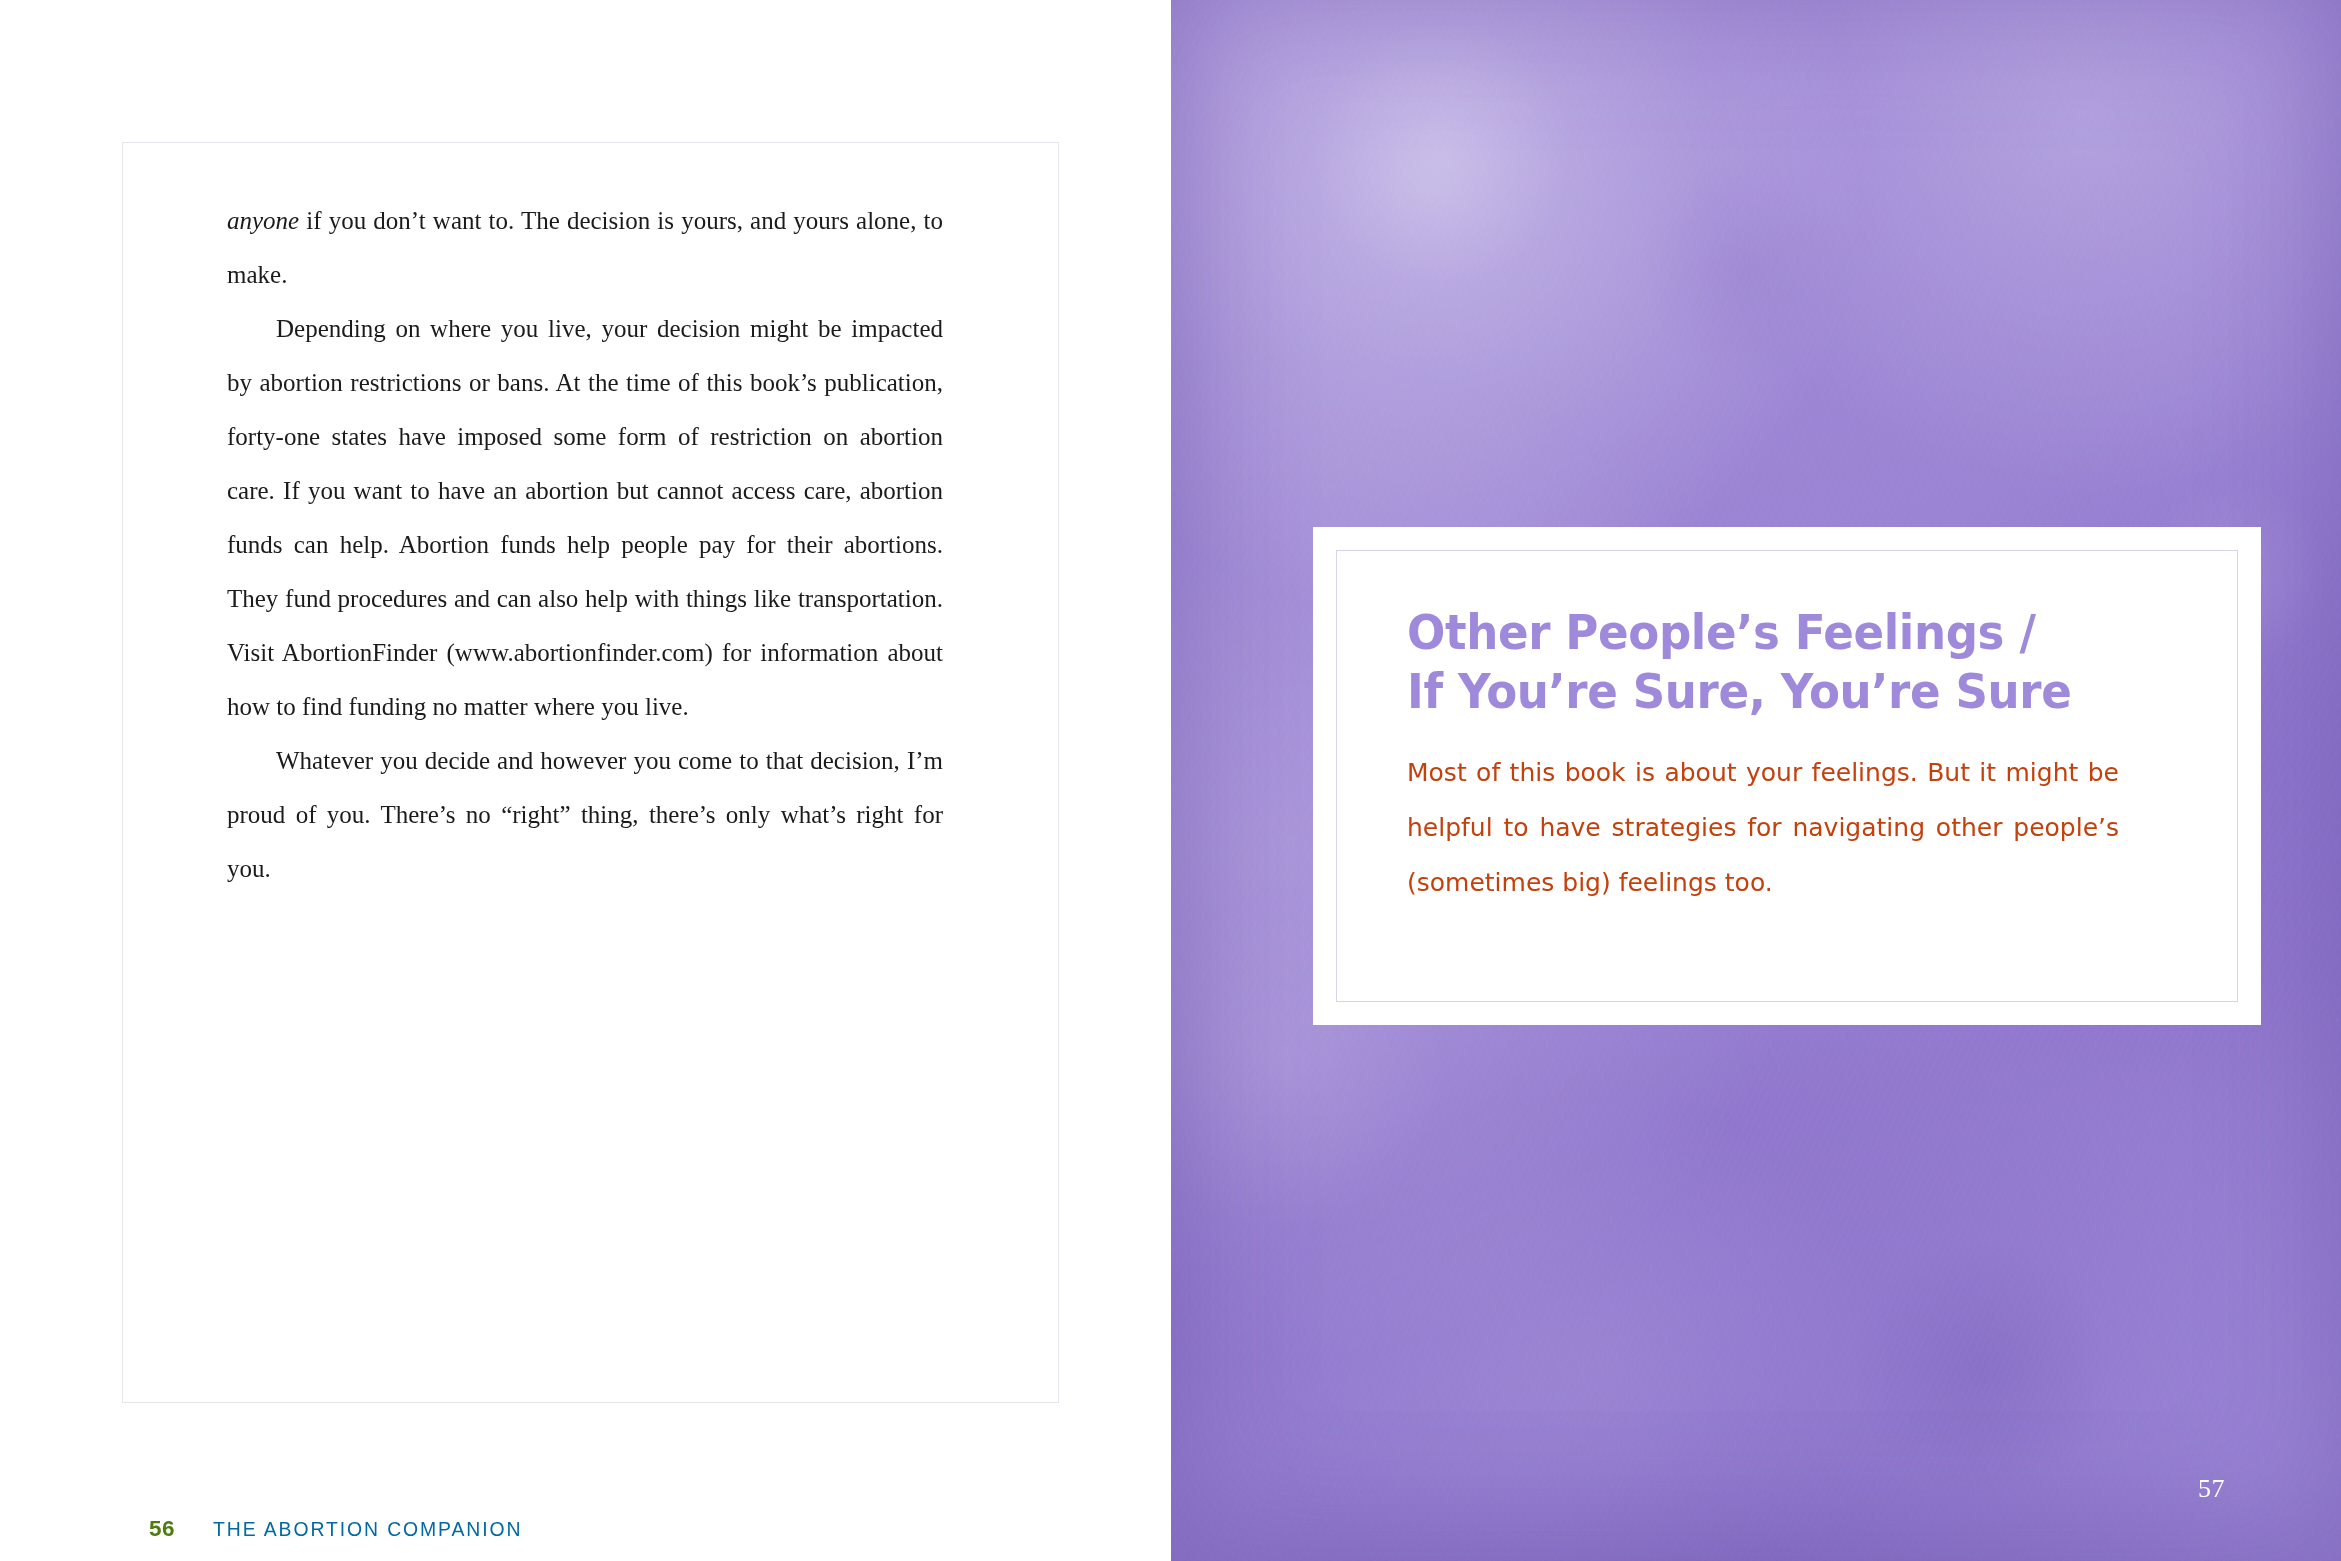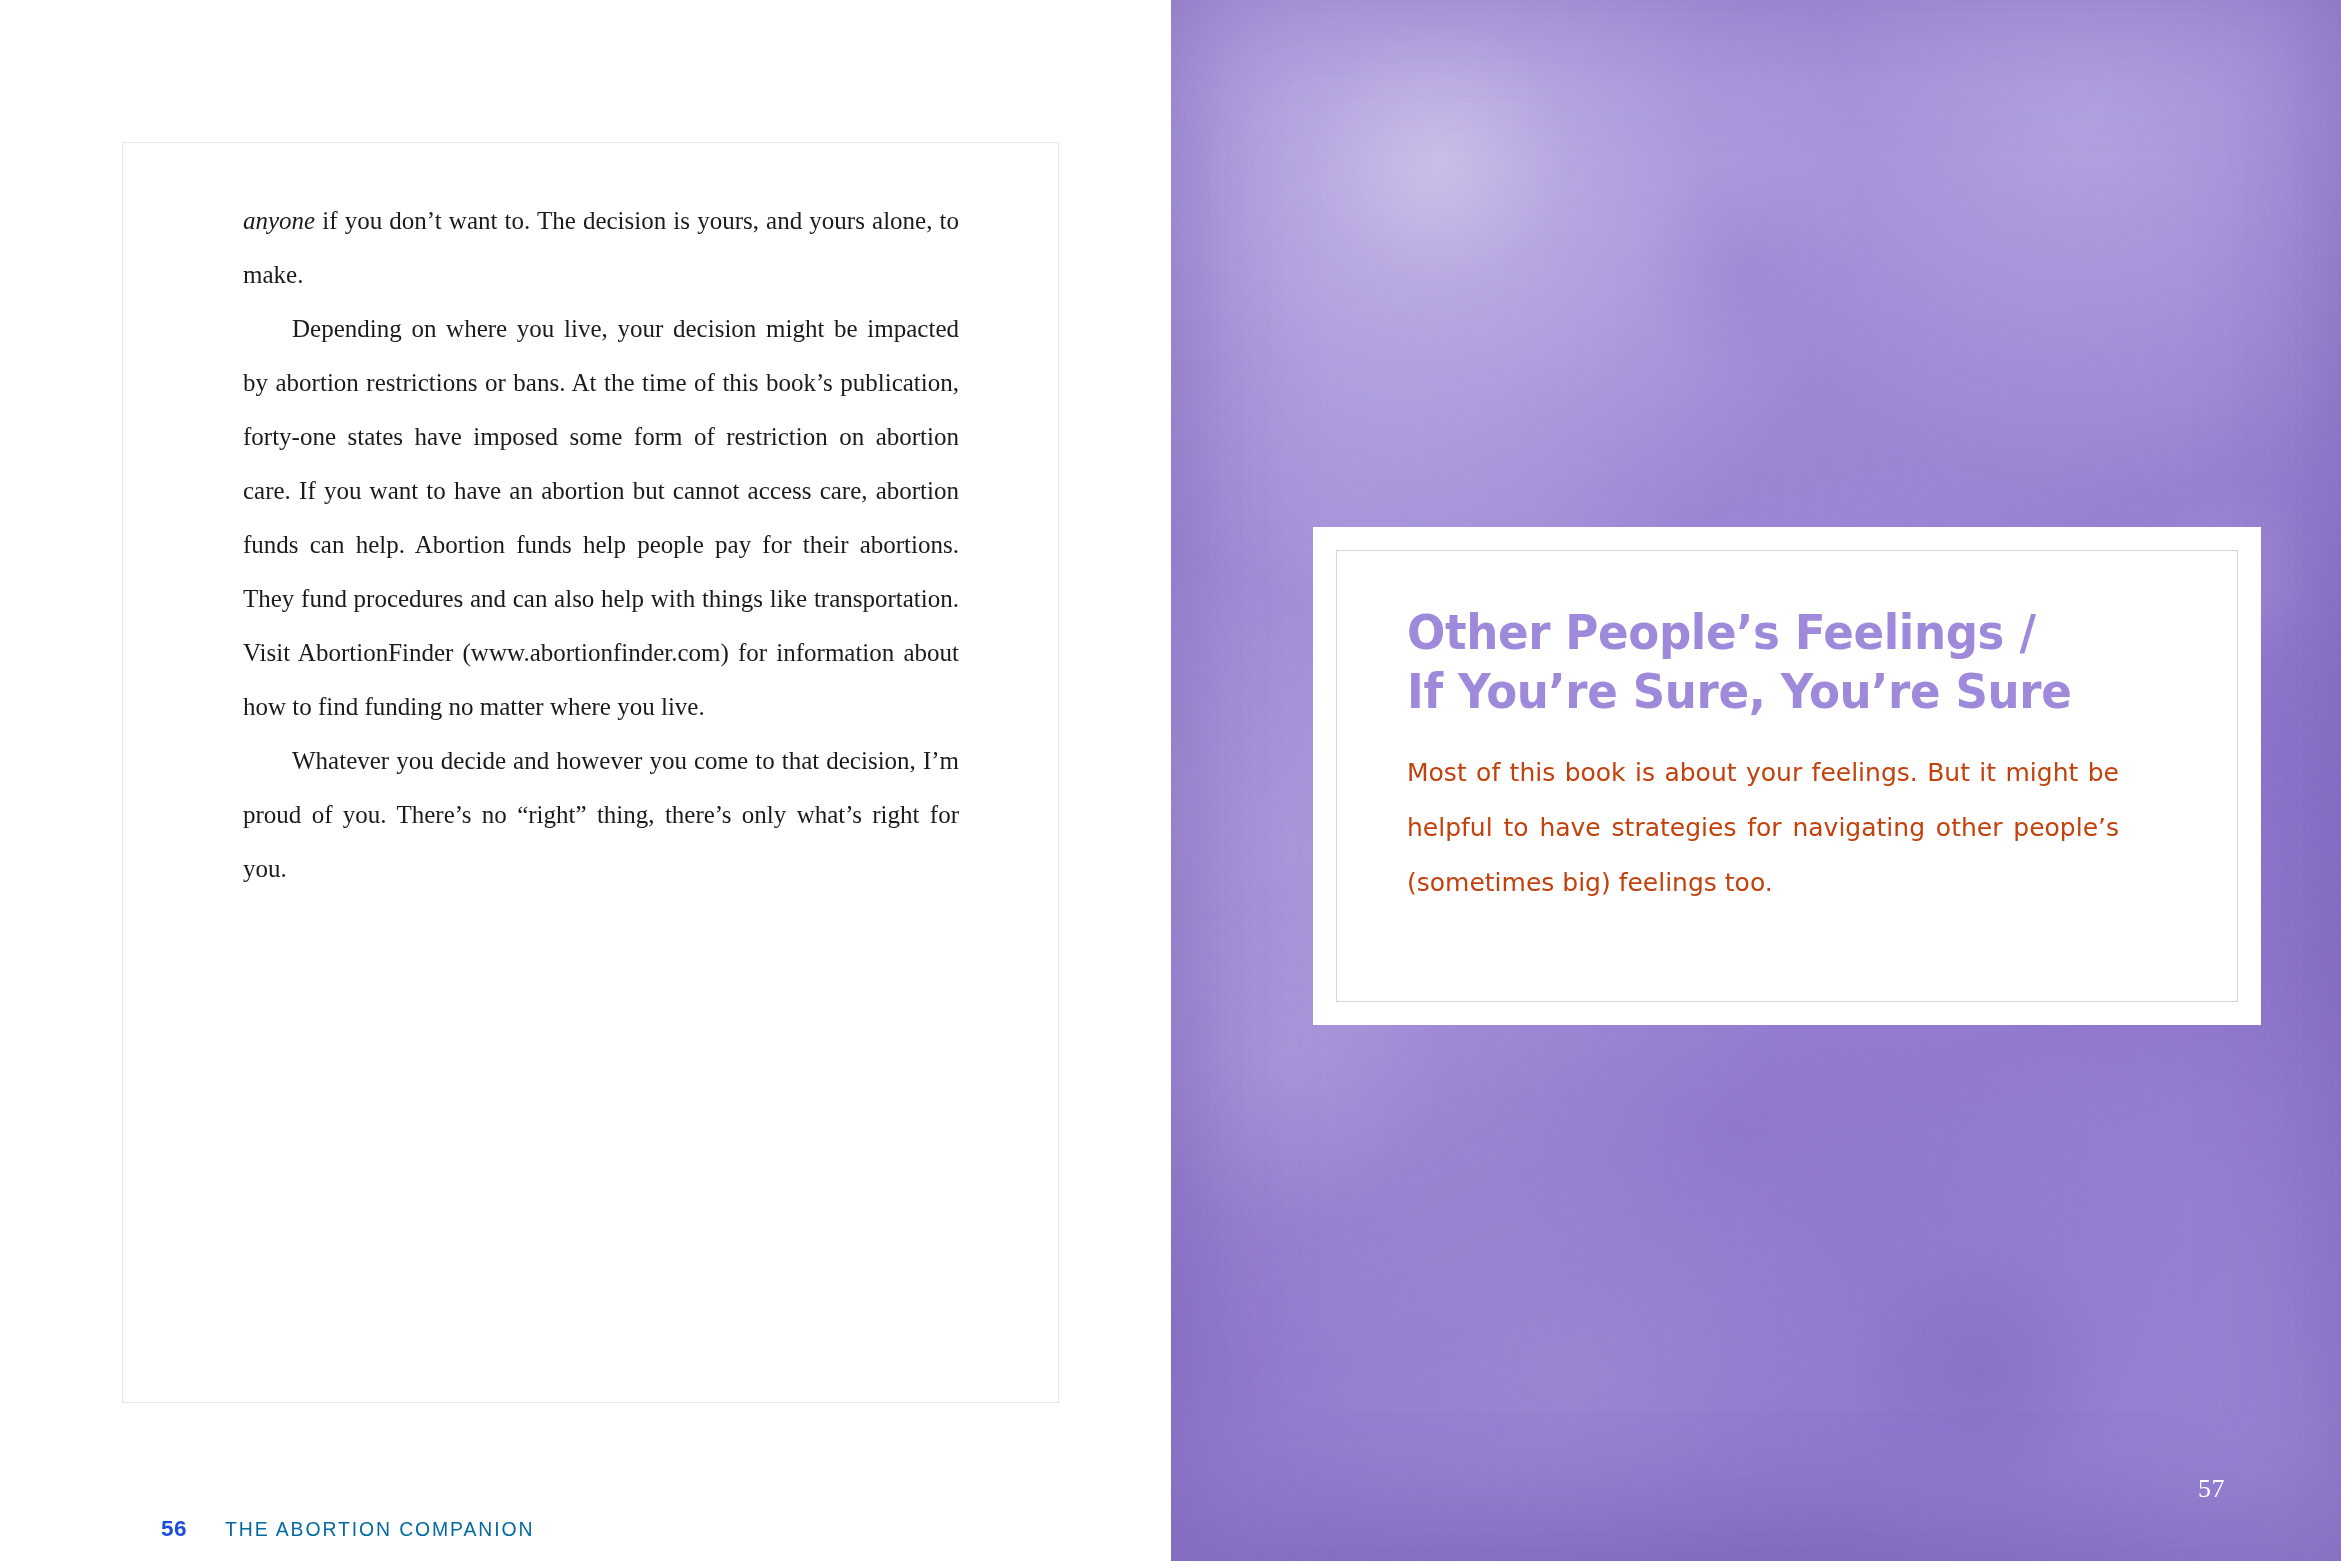--- a/index.html
+++ b/index.html
@@ -44,21 +44,20 @@
     position: absolute;
     left: 227px;
     top: 194px;
     width: 716px;
     font-family: "Liberation Serif", serif;
     font-size: 25px;
     line-height: 54px;
     color: #1b1b1b;
     text-align: justify;
     text-justify: inter-word;
-    margin-left: 16px;
   }
   .body-copy p {
     margin: 0;
   }
   .body-copy p + p {
     text-indent: 49px;
   }
   .body-copy em {
     font-style: italic;
   }
@@ -68,23 +67,22 @@
     left: 149px;
     top: 1474px;
     display: flex;
     align-items: baseline;
     gap: 0px;
   }
   .folio {
     font-family: "Liberation Sans", sans-serif;
     font-weight: bold;
     font-size: 22.5px;
-    color: #1d4ed8;
+    color: #4d7c0f;
     letter-spacing: 0.5px;
-    margin-left: 12px;
   }
   .running-head {
     font-family: "Liberation Sans", sans-serif;
     font-size: 19.4px;
     color: #0369a1;
     letter-spacing: 1.9px;
     margin-left: 38px;
     margin-top: 44px;
   }
 

